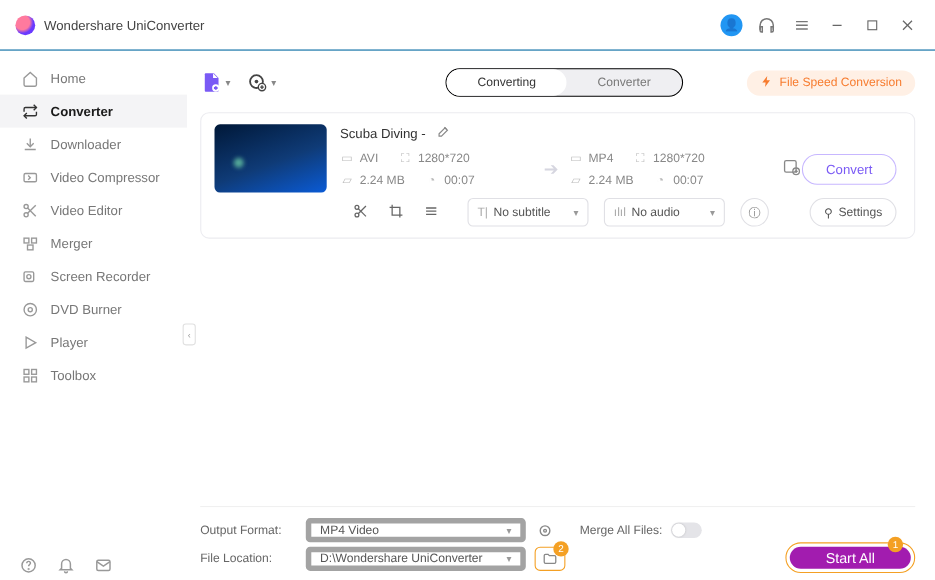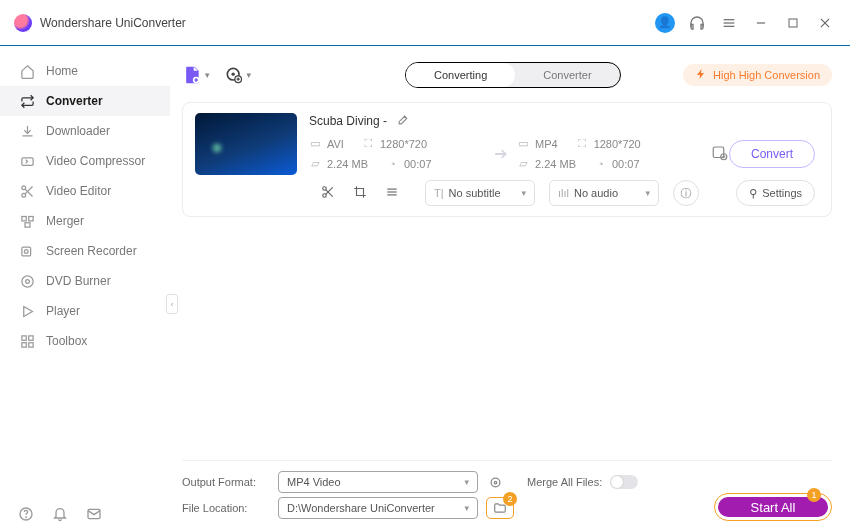--- a/index.html
+++ b/index.html
@@ -45,21 +45,21 @@
 .convert-btn{border:1px solid #c7b7ff;color:#7a5af5;background:#fff;width:86px;height:28px;border-radius:14px;font-size:12px;cursor:pointer}
 .toolbar{display:flex;align-items:center;margin-top:10px;gap:14px}
 .tool-left{display:flex;gap:18px;width:102px;justify-content:center;color:#666;margin-left:0}
 .dd{display:flex;align-items:center;border:1px solid #e0e0e5;border-radius:5px;height:26px;padding:0 8px;font-size:11px;color:#555;background:#fff;cursor:pointer}
 .dd .dd-chev{margin-left:auto;font-size:9px;color:#999}
 .circ-btn{width:26px;height:26px;border:1px solid #e0e0e5;border-radius:13px;display:flex;align-items:center;justify-content:center;color:#888;font-size:11px;cursor:pointer}
 .settings-btn{display:flex;align-items:center;gap:5px;border:1px solid #e0e0e5;border-radius:13px;height:26px;padding:0 12px;font-size:11px;color:#555;background:#fff;cursor:pointer;margin-left:auto}
 .bottom{margin-top:auto;padding:8px 0 14px;border-top:1px solid #f0f0f0}
 .b-row{display:flex;align-items:center;height:26px;font-size:11px;color:#666}
 .b-label{width:96px}
-.b-dd{display:flex;align-items:center;border:1px solid #a3a3a3;border-radius:4px;height:22px;padding:0 8px;width:200px;font-size:11px;color:#555;background:#fff;cursor:pointer}
+.b-dd{display:flex;align-items:center;border:5px solid #a3a3a3;border-radius:4px;height:22px;padding:0 8px;width:200px;font-size:11px;color:#555;background:#fff;cursor:pointer}
 .b-dd .dd-chev{margin-left:auto;font-size:9px;color:#999}
 .b-extra{margin-left:10px;color:#888;display:flex;align-items:center}
 .merge-lbl{margin-left:24px}
 .toggle{width:28px;height:14px;background:#e4e4e8;border-radius:7px;margin-left:8px;position:relative}
 .toggle::after{content:"";position:absolute;width:12px;height:12px;background:#fff;border-radius:50%;top:1px;left:1px;box-shadow:0 0 2px rgba(0,0,0,.2)}
 .start-wrap{position:absolute;right:18px;bottom:14px;border:1.5px solid #f4a024;border-radius:20px;padding:3px}
 .start-btn{background:#a21caf;color:#fff;border:none;width:110px;height:20px;border-radius:16px;font-size:13px;cursor:pointer}
 .anno{position:absolute;width:14px;height:14px;border-radius:50%;background:#f4a024;color:#fff;font-size:9px;display:flex;align-items:center;justify-content:center}
 .anno1{right:10px;top:-6px}
 .anno2{position:absolute;right:-4px;top:-6px;width:14px;height:14px;border-radius:50%;background:#f4a024;color:#fff;font-size:9px;display:flex;align-items:center;justify-content:center}
@@ -243,21 +243,21 @@
         <span class="action-chevron">▾</span>
       </div>
       <div class="tabs">
         <div class="tab active">Converting</div>
         <div class="tab">Converter</div>
       </div>
       <div class="hsc">
         <span class="hsc-bolt"><svg width="12" height="12" viewBox="0 0 24 24" fill="#f77b2e">
               <path d="M13 2L4 14h6l-1 8 9-12h-6z"></path>
             </svg></span>
-        <span>High High Conversion</span>
+        <span>File Speed Conversion</span>
       </div>
     </div>
 
     <div class="card">
       <div class="thumb"></div>
       <div class="file-info">
         <div class="file-title">
           <span>Scuba Diving -</span>
           <span class="edit-ic"><svg width="13" height="13" viewBox="0 0 24 24" fill="none" stroke="currentColor" stroke-width="2">
                 <path d="M4 20h4l10-10-4-4L4 16v4z"></path>

